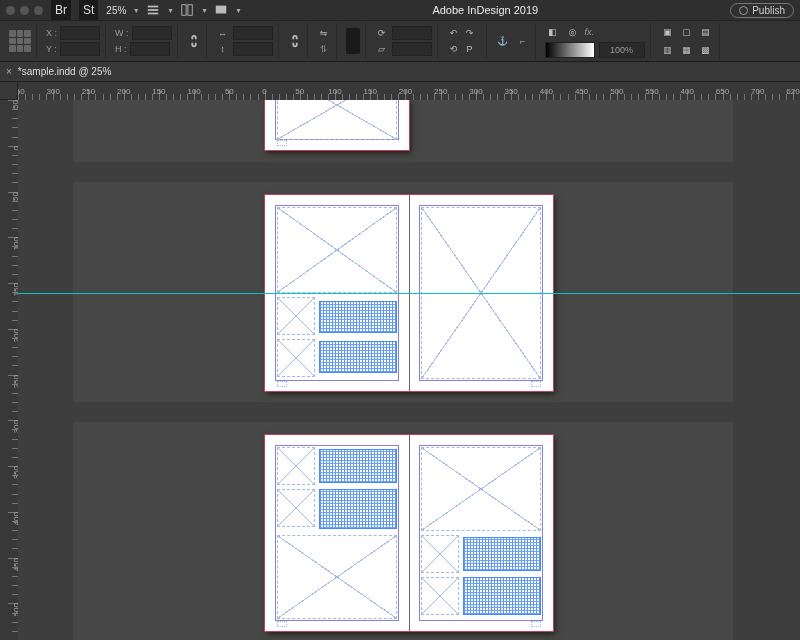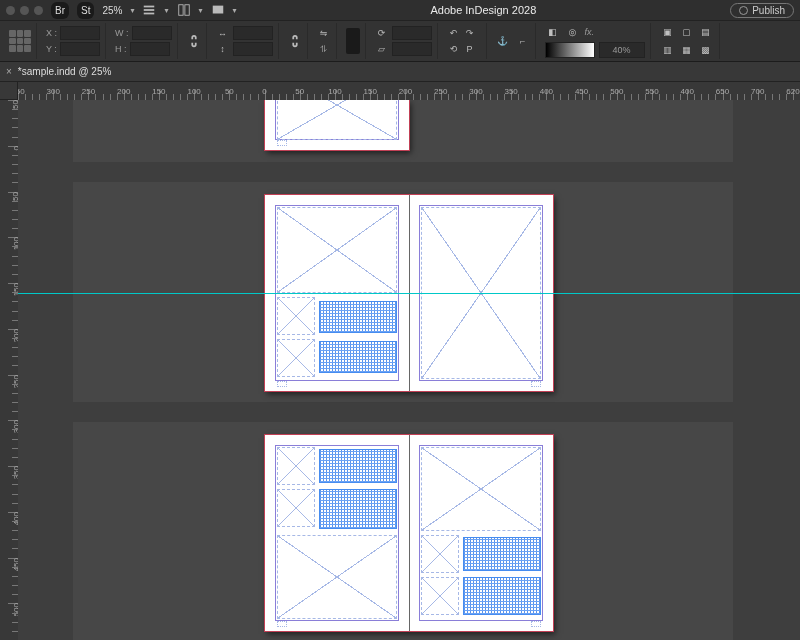--- a/index.html
+++ b/index.html
@@ -16,21 +16,21 @@
     --frame:#8a7ed8;
     --guide:#00c8c8;
     --blue-sel:#468cf0;
   }
   *{box-sizing:border-box;}
   body{margin:0;width:800px;height:640px;overflow:hidden;background:var(--bg3);font-family:-apple-system,Helvetica,Arial,sans-serif;font-size:10px;color:var(--text);}
   
   .menubar{height:20px;background:var(--bg0);display:flex;align-items:center;padding:0 6px;gap:8px;}
   .traffic{display:flex;gap:5px;}
   .traffic span{width:9px;height:9px;border-radius:50%;background:#555;display:block;}
-  .bridge,.stock{background:#1a1a1a;border-radius:6px;padding:3px 4px;font-size:10px;color:#ddd;}
+  .bridge,.stock{background:#1a1a1a;border-radius:0;padding:3px 4px;font-size:12px;color:#ddd;}
   .menubar .zoom{font-size:10px;color:#ddd;}
   .menubar .chev{font-size:8px;color:#aaa;}
   .menubar .gap{flex:1;}
   .title{font-size:11px;color:#eaeaea;}
   .publish{border:1px solid #777;border-radius:10px;color:#ccc;padding:1px 8px;font-size:10px;display:flex;align-items:center;gap:4px;}
   .publish::before{content:"";width:9px;height:9px;border-radius:50%;border:1px solid #999;display:block;box-sizing:border-box;position:relative;}
   
   .control{height:42px;background:var(--bg1);display:flex;align-items:stretch;border-top:1px solid #222;border-bottom:1px solid #1c1c1c;padding:2px 4px;gap:4px;font-size:9px;color:var(--text-dim);}
   .cgroup{display:flex;flex-direction:column;justify-content:center;gap:2px;border-right:1px solid #2a2a2a;padding:0 5px;}
   .cgroup.row{flex-direction:row;align-items:center;}
@@ -106,21 +106,21 @@
       </svg>
     </span>
   <span class="chev">▾</span>
   <span class="ic">
       <svg viewBox="0 0 16 16">
         <rect x="2" y="3" width="12" height="9" fill="#bbb"></rect>
       </svg>
     </span>
   <span class="chev">▾</span>
   <div class="gap"></div>
-  <span class="title">Adobe InDesign 2028</span>
+  <span class="title">Adobe InDesign 2019</span>
   <div class="gap"></div>
   <span class="publish">
       <span>Publish</span>
     </span>
 </div>
 
 <div class="control">
   <div class="cgroup">
     <div class="refgrid">
         <span></span>
@@ -208,21 +208,21 @@
     <span class="ic">⌐</span>
   </div>
   <div class="cgroup">
     <div style="display:flex;gap:4px;align-items:center">
       <span class="iconbtn">◧</span>
       <span class="iconbtn">◎</span>
       <span style="font-style:italic">fx.</span>
     </div>
     <div style="display:flex;gap:4px;align-items:center">
       <span class="gradCell"></span>
-      <span class="pctCell">40%</span>
+      <span class="pctCell">100%</span>
     </div>
   </div>
   <div class="cgroup">
     <div style="display:flex;gap:3px">
       <span class="iconbtn">▣</span>
       <span class="iconbtn">▢</span>
       <span class="iconbtn">▤</span>
     </div>
     <div style="display:flex;gap:3px">
       <span class="iconbtn">▥</span>

